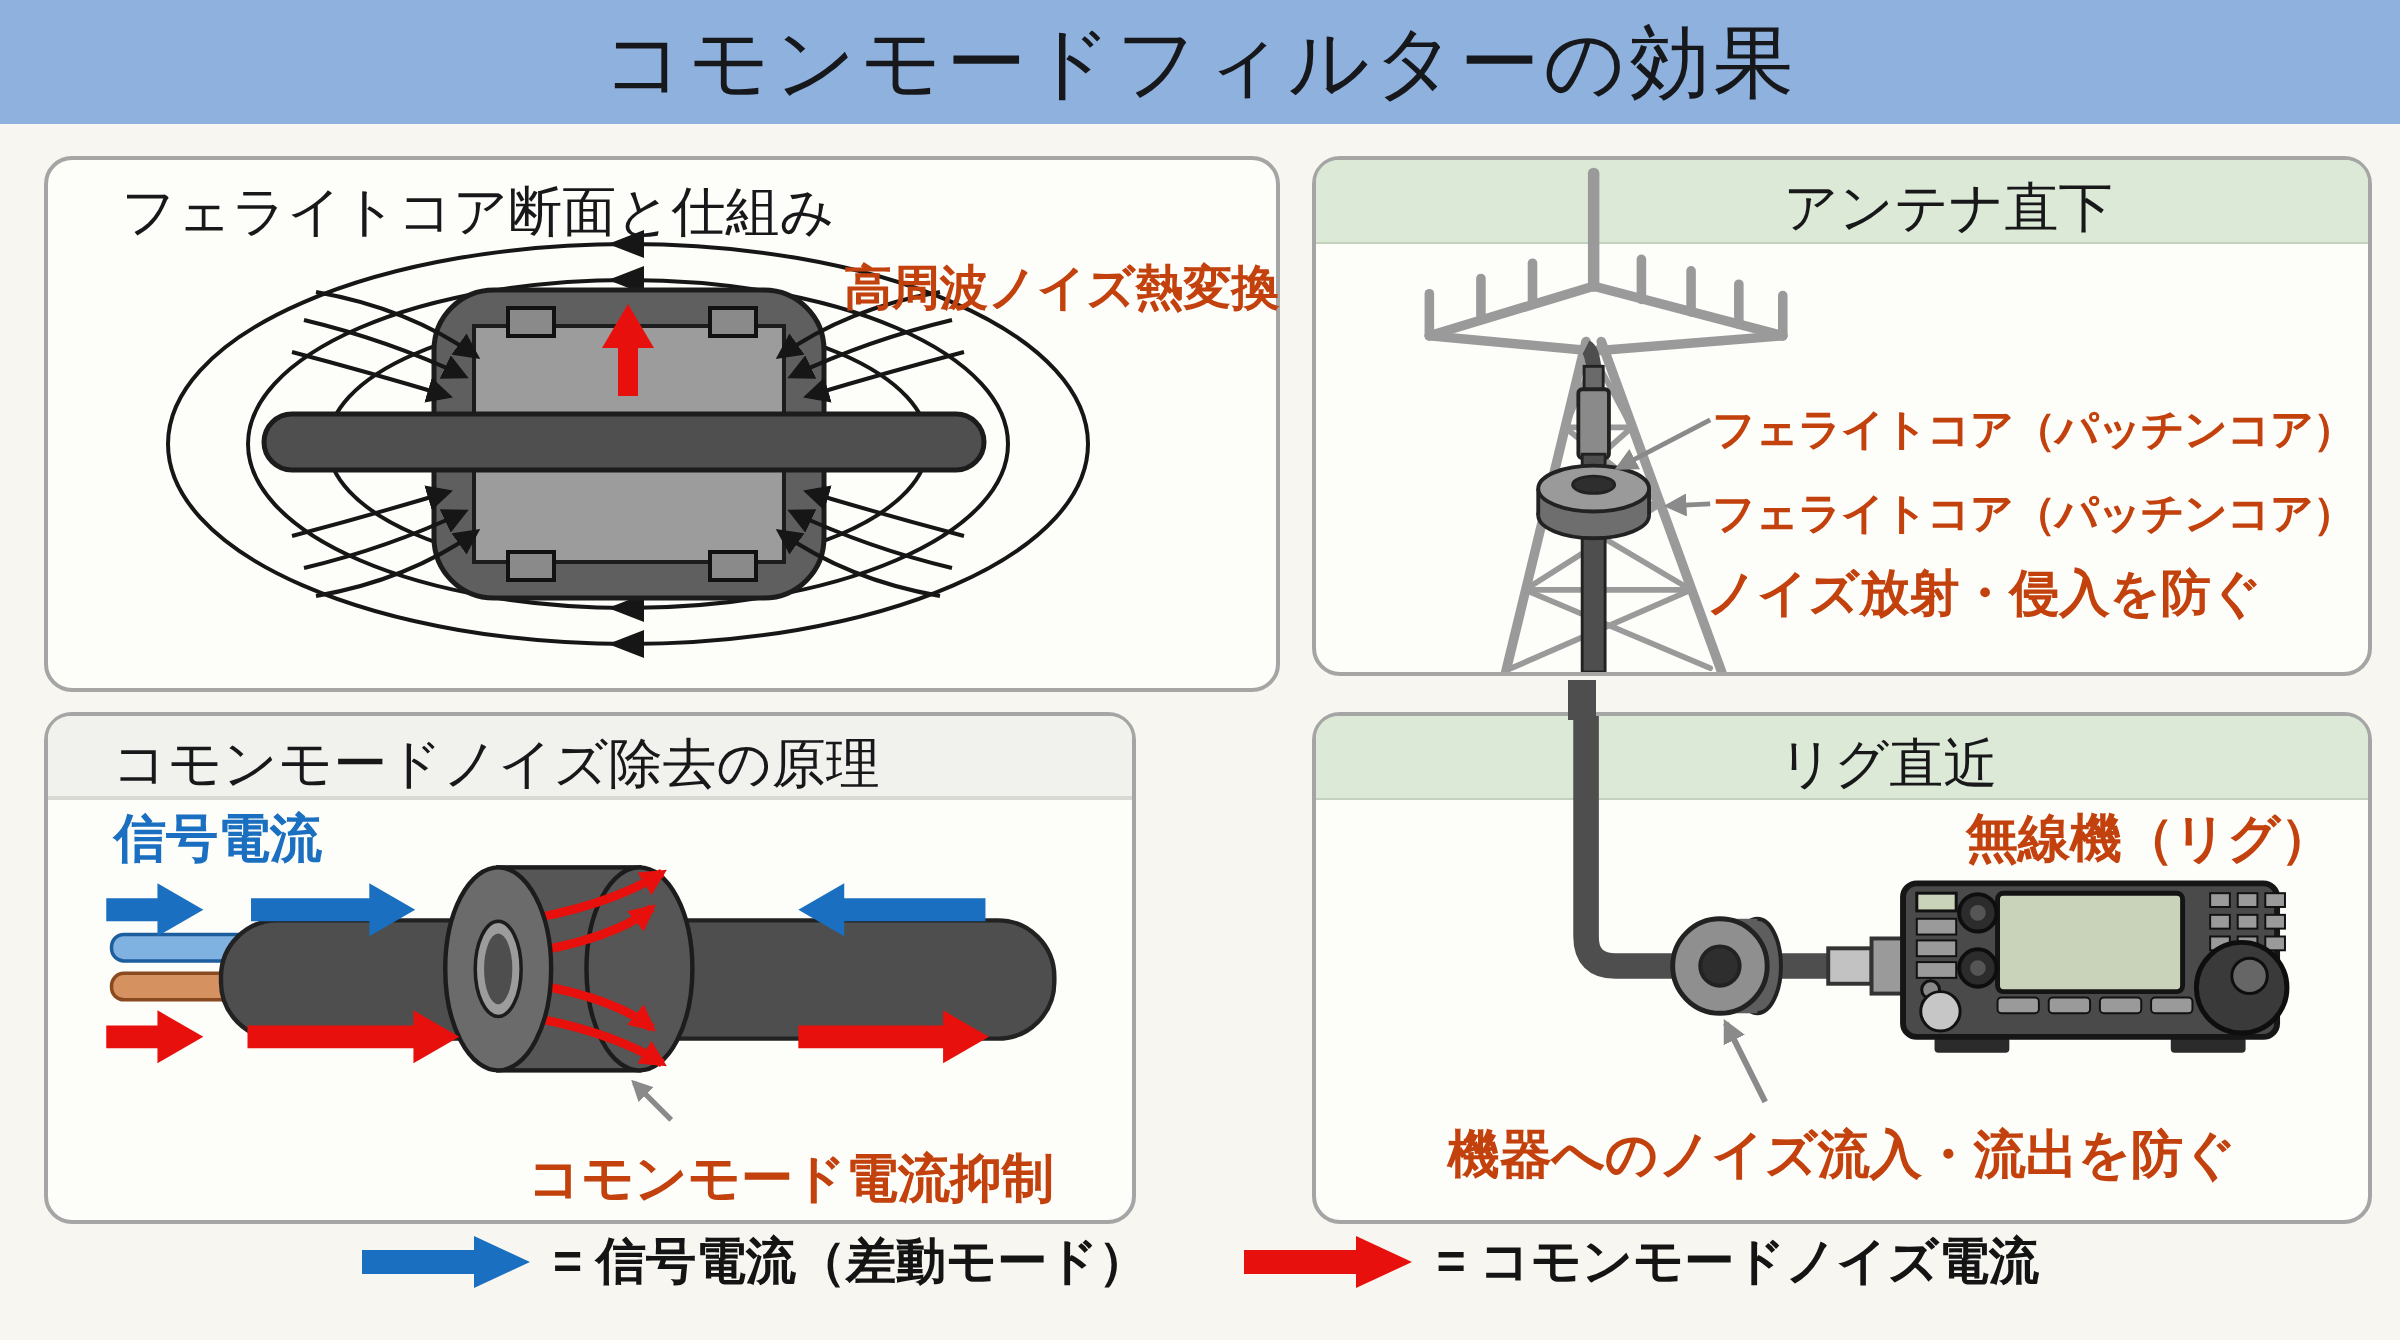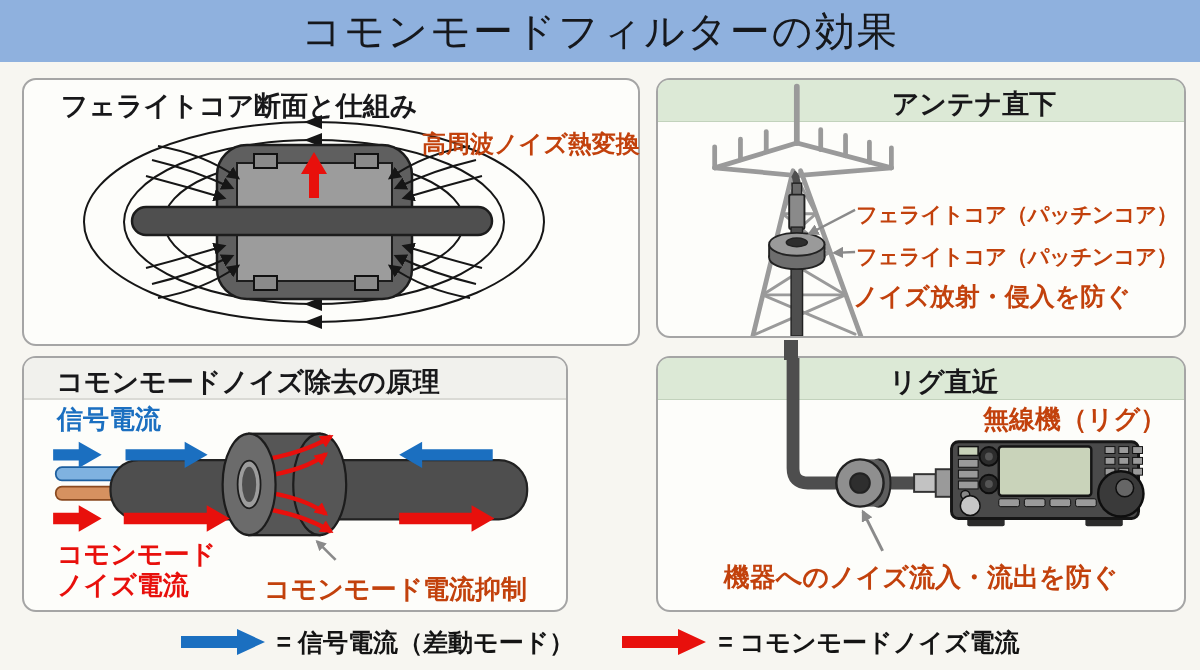--- a/index.html
+++ b/index.html
@@ -10,27 +10,27 @@
   .titlebar h1{font-size:40px;font-weight:normal;color:#16181c;letter-spacing:2px}
   .panel{position:absolute;background:var(--panel-bg,#fdfdfa);border:2px solid var(--panel-border,#a5a5a5);border-radius:14px}
   #panel-ferrite{left:22px;top:78px;width:618px;height:268px}
   #panel-principle{left:22px;top:356px;width:546px;height:256px}
   #panel-antenna{left:656px;top:78px;width:530px;height:260px}
   #panel-rig{left:656px;top:356px;width:530px;height:256px}
   .panel svg.art{position:absolute;left:0;top:0;width:100%;height:100%}
   .hdr{position:absolute;left:0;top:0;right:0;height:42px;border-radius:11px 11px 0 0}
   .hdr.green{background:var(--green-header,#dce9d6);border-bottom:1px solid #c2d2bc}
   .hdr.gray{background:#f1f1ed;border-bottom:2px solid #dadad5}
-  .ptitle{position:absolute;font-weight:bold;font-size:27px;color:#18181a;white-space:nowrap;transform:translateX(-50%);z-index:4}
+  .ptitle{position:absolute;font-weight:normal;font-size:27px;color:#18181a;white-space:nowrap;transform:translateX(-50%);z-index:4}
   .lbl{position:absolute;font-weight:bold;white-space:nowrap;z-index:4}
   .lbl.black{color:#c2410c}
   .lbl.blue{color:var(--signal-blue,#1b6fc0)}
   .lbl.red{color:var(--noise-red,#e8100c)}
   .cable-bridge{position:absolute;left:784px;top:340px;width:14px;height:20px;background:#4e4e4e;z-index:6}
-  .legend{position:absolute;left:0;top:614px;width:1200px;height:56px;display:flex;align-items:center;justify-content:center;gap:48px;z-index:2}
+  .legend{position:absolute;left:0;top:614px;width:1200px;height:56px;display:flex;align-items:flex-start;justify-content:center;gap:48px;z-index:2}
   .legend .item{display:flex;align-items:center;gap:12px}
   .legend .txt{font-size:25px;font-weight:bold;color:#141414;white-space:nowrap}
 </style>
 </head>
 <body>
 
 <div class="stage">
 
   <header class="titlebar">
     <h1>コモンモードフィルターの効果</h1>
@@ -121,24 +121,20 @@
       </g>
       <g fill="#e8100c">
         <polygon points="33,158.5 62,158.5 62,150 88,165 62,180 62,171.5 33,171.5"></polygon>
         <polygon points="113,158.5 207,158.5 207,150 233,165 207,180 207,171.5 113,171.5"></polygon>
         <polygon points="425,158.5 507,158.5 507,150 533,165 507,180 507,171.5 425,171.5"></polygon>
       </g>
       <line x1="353" y1="212" x2="332" y2="191" stroke="#8a8a8a" stroke-width="3" marker-end="url(#mg)"></line>
     </svg>
     <h2 class="ptitle" style="left:224px;top:6px">コモンモードノイズ除去の原理</h2>
     <div class="lbl blue" style="left:33px;top:44px;font-size:26px">信号電流</div>
-    <div class="lbl red" style="left:33px;top:181px;font-size:26px;line-height:31px">
-      <div>コモンモード</div>
-      <div>ノイズ電流</div>
-    </div>
     <div class="lbl black" style="left:240px;top:214px;font-size:26px">コモンモード電流抑制</div>
   </section>
 
   <section class="panel" id="panel-antenna">
     <div class="hdr green"></div>
     <svg class="art" viewBox="0 0 530 268" style="z-index:3" aria-hidden="true">
       <defs>
         <marker id="mg2" viewBox="0 0 10 10" refX="8" refY="5" markerWidth="12" markerHeight="12" orient="auto" markerUnits="userSpaceOnUse">
             <path d="M0,0L10,5L0,10z" fill="#8a8a8a"></path>
           </marker>

